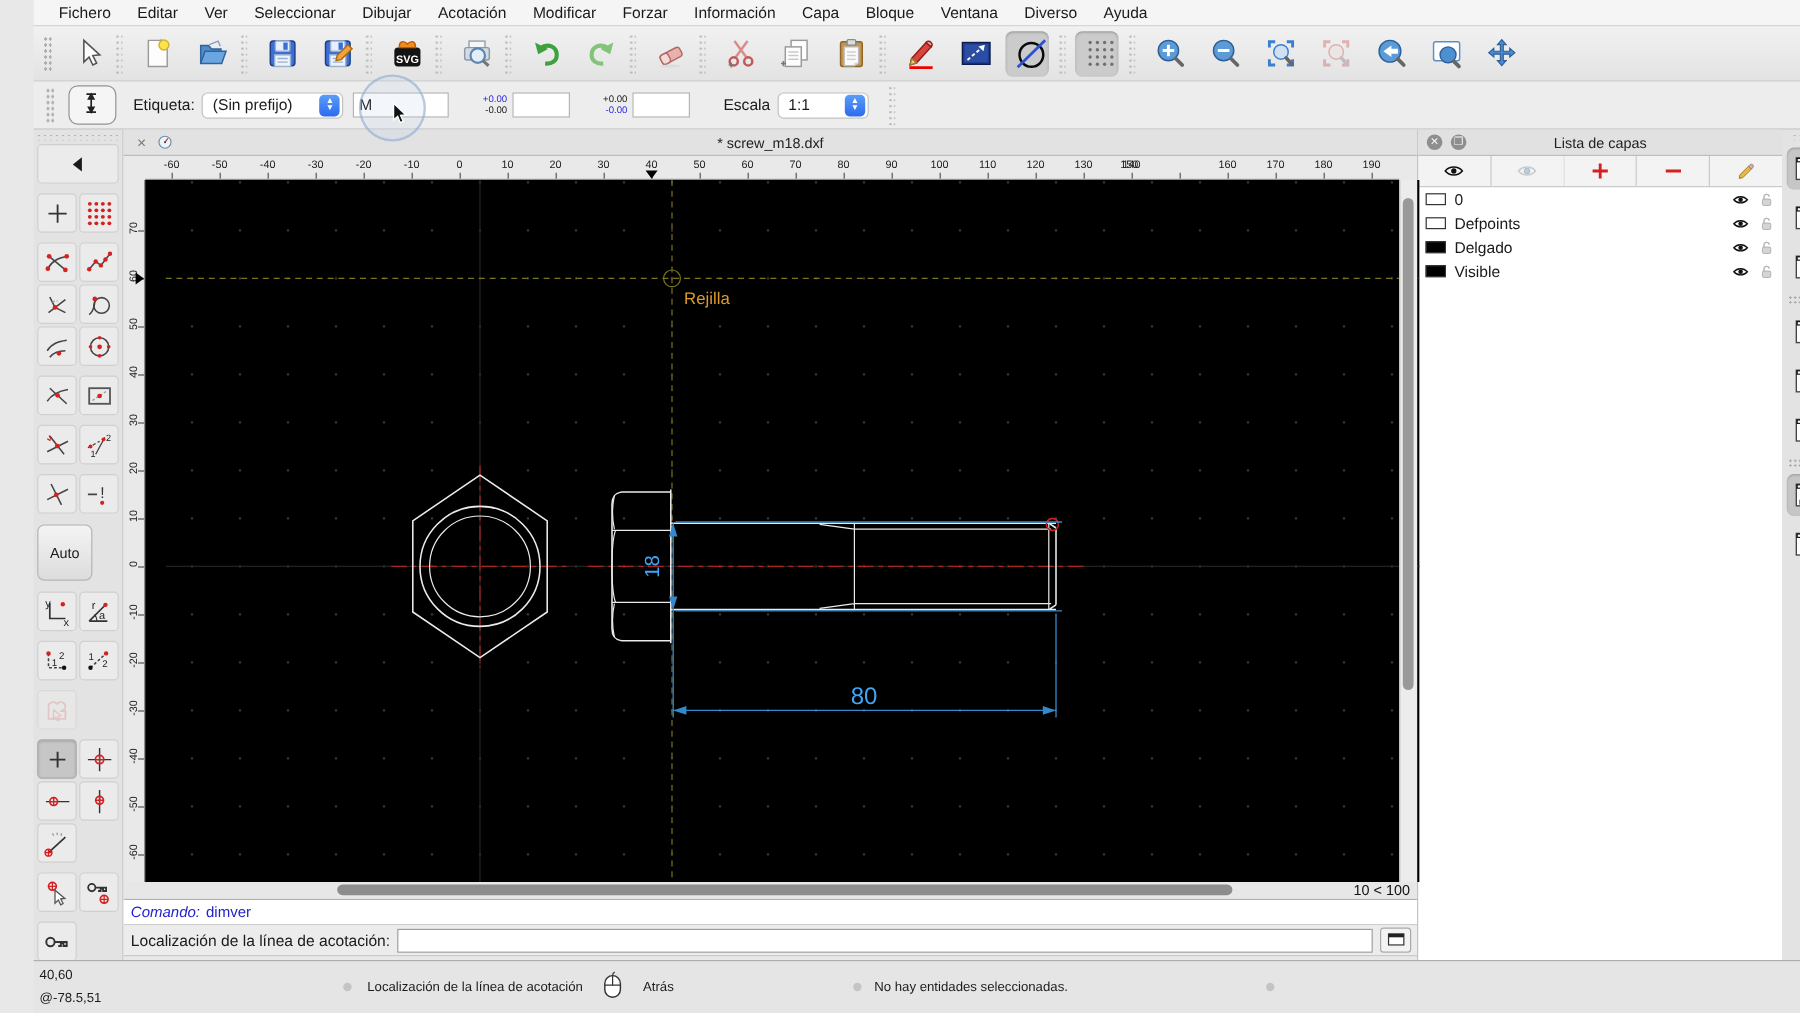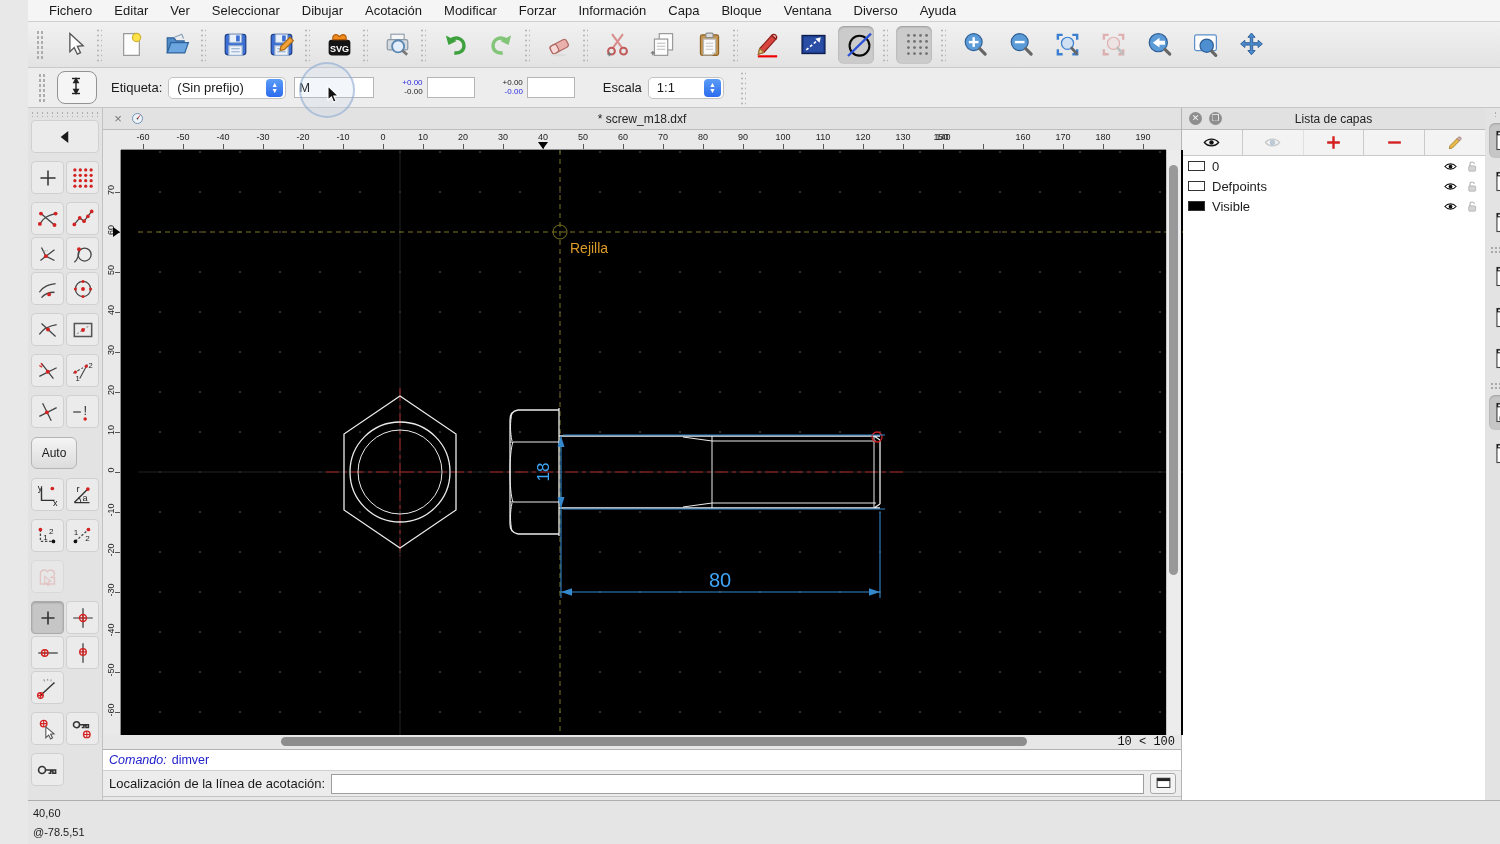--- a/index.html
+++ b/index.html
@@ -44,21 +44,21 @@
   
   .snapbar { width:75px; background:#e3e3e3; border-right:1px solid #c2c2c2; padding:3px 0 0 2px; display:flex; flex-wrap:wrap; align-content:flex-start; }
   .snap-handle { width:70px; height:6px; margin-bottom:2px; background:radial-gradient(#adadad .8px, transparent 1px); background-size:5px 4px; }
   .snap-btn { width:33px; height:33px; margin:1px; border:1px solid #d0d0d0; border-radius:4px; background:#ebebeb; display:flex; align-items:center; justify-content:center; }
   .snap-btn svg { width:26px; height:26px; }
   .snap-btn.wide { width:68px; }
   .snap-btn.pressed { background:#c6c6c6; border-color:#aaa; box-shadow:inset 0 1px 2px rgba(0,0,0,.2); }
   .snap-btn.disabled { opacity:.5; }
   .snap-gap { width:70px; height:6px; }
   .snap-spacer { width:35px; height:35px; }
-  .auto-btn { width:46px; height:32px; margin:2px 1px; border:1px solid #b5b5b5; border-radius:6px; background:linear-gradient(#f4f4f4,#dcdcdc); font-size:12px; display:flex; align-items:center; justify-content:center; }
+  .auto-btn { width:46px; height:47px; margin:2px 1px; border:1px solid #b5b5b5; border-radius:6px; background:linear-gradient(#f4f4f4,#dcdcdc); font-size:12px; display:flex; align-items:center; justify-content:center; }
   .auto-fill { width:20px; height:32px; }
 
   
   .center-col { width:1078px; display:flex; flex-direction:column; background:#e8e8e8; }
   .tabbar { height:22px; background:#e2e2e2; border-bottom:1px solid #bcbcbc; display:flex; align-items:center; font-size:12px; position:relative; flex:0 0 auto; }
   .tab-close { color:#777; font-size:13px; margin-left:8px; width:14px; text-align:center; }
   .tab-ic { margin-left:5px; display:flex; } .tab-ic svg { width:15px; height:15px; }
   .tab-title { position:absolute; left:0; right:0; text-align:center; color:#222; }
 
   .canvas-area { display:grid; grid-template-columns:18px 1045px 15px; grid-template-rows:20px 585px; flex:0 0 auto; }
@@ -68,21 +68,21 @@
   .ruler-top .tick { position:absolute; bottom:0; width:1px; height:5px; background:#555; }
   .marker-h { position:absolute; bottom:0; width:0; height:0; border-left:5px solid transparent; border-right:5px solid transparent; border-top:7px solid #000; }
   .ruler-left { position:relative; overflow:hidden; background:#e9e9e9; border-right:1px solid #8f8f8f; }
   .ruler-left .lbl { position:absolute; left:-9px; width:34px; text-align:center; font-size:9px; color:#222; transform:rotate(-90deg); white-space:nowrap; }
   .ruler-left .tick { position:absolute; right:0; width:5px; height:1px; background:#555; }
   .marker-v { position:absolute; right:0; width:0; height:0; border-top:5px solid transparent; border-bottom:5px solid transparent; border-left:7px solid #000; }
   .canvas { background:#000; position:relative;padding-left:17px; }
   .vscroll { background:#ececec; border-left:1px solid #c4c4c4; position:relative; }
   .vscroll .thumb { position:absolute; left:2px; top:15px; width:9px; height:410px; border-radius:5px; background:#999; }
 
-  .hscroll-row { height:14px; display:flex; align-items:center; background:#e7e7e7; flex:0 0 auto;font-family:Liberation Mono, monospace; }
+  .hscroll-row { height:14px; display:flex; align-items:center; background:#e7e7e7; flex:0 0 auto; }
   .hscroll-corner { width:18px; height:14px; }
   .hscroll-track { width:925px; height:14px; position:relative; }
   .hscroll-track .thumb { position:absolute; left:160px; top:2px; width:746px; height:9px; border-radius:5px; background:#8d8d8d; }
   .grid-status { flex:1; text-align:right; font-size:12px; color:#111; padding-right:6px; }
 
   .cmd-history { height:22px; background:#fff; border-top:1px solid #b2b2b2; border-bottom:1px solid #cfcfcf; font-size:12.5px; display:flex; align-items:center; padding-left:6px; color:var(--command_blue,#2222cc); flex:0 0 auto; }
   .cmd-history .lab { font-style:italic; margin-right:5px; }
   .cmd-prompt { height:26px; background:#ececec; display:flex; align-items:center; padding:0 5px 0 6px; font-size:13px; gap:6px; border-bottom:1px solid #c2c2c2; flex:0 0 auto; }
   .cmd-prompt input { flex:1; height:20px; border:1px solid #9e9e9e; background:#fff; font-family:inherit; font-size:13px; padding:0 4px; }
   .cmd-prompt .kb-btn { width:26px; height:21px; border:1px solid #aaa; background:#f3f3f3; border-radius:3px; display:flex; align-items:center; justify-content:center; }
@@ -1054,20 +1054,36 @@
             </span>
             <span class="lr-ic">
               <svg viewBox="0 0 24 24">
                 <path d="M8 11V8.5A3.5 3.5 0 0 1 15 8" fill="none" stroke="#b5b5b5" stroke-width="1.8"></path>
                 <rect x="6" y="11" width="11" height="8.5" rx="1.5" fill="#d4d4d4" stroke="#a0a0a0"></rect>
               </svg>
             </span>
           </div>
           <div class="layer-row">
             <span class="lr-swatch" style="background:#000000"></span>
+            <span class="lr-name">Delgado</span>
+            <span class="lr-ic">
+              <svg viewBox="0 0 24 24">
+                <path d="M3 12c4.5-5.5 13.5-5.5 18 0-4.5 5.5-13.5 5.5-18 0z" fill="none" stroke="#111" stroke-width="1.8"></path>
+                <circle cx="12" cy="12" r="3" fill="#111"></circle>
+              </svg>
+            </span>
+            <span class="lr-ic">
+              <svg viewBox="0 0 24 24">
+                <path d="M8 11V8.5A3.5 3.5 0 0 1 15 8" fill="none" stroke="#b5b5b5" stroke-width="1.8"></path>
+                <rect x="6" y="11" width="11" height="8.5" rx="1.5" fill="#d4d4d4" stroke="#a0a0a0"></rect>
+              </svg>
+            </span>
+          </div>
+          <div class="layer-row">
+            <span class="lr-swatch" style="background:#000000"></span>
             <span class="lr-name">Visible</span>
             <span class="lr-ic">
               <svg viewBox="0 0 24 24">
                 <path d="M3 12c4.5-5.5 13.5-5.5 18 0-4.5 5.5-13.5 5.5-18 0z" fill="none" stroke="#111" stroke-width="1.8"></path>
                 <circle cx="12" cy="12" r="3" fill="#111"></circle>
               </svg>
             </span>
             <span class="lr-ic">
               <svg viewBox="0 0 24 24">
                 <path d="M8 11V8.5A3.5 3.5 0 0 1 15 8" fill="none" stroke="#b5b5b5" stroke-width="1.8"></path>
@@ -1177,14 +1193,28 @@
           </span>
         </div>
       </div>
   </div>
 
   <div class="statusbar">
     <div class="sb-col sb-coords">
       <span>40,60</span>
       <span>@-78.5,51</span>
     </div>
+    <div class="sb-hints">
+      <span class="sb-dot" style="margin-left:5px"></span>
+      <span style="margin-left:13px">Localización de la línea de acotación</span>
+      <span class="mouse-ic" id="mouse-ic" style="margin-left:13px"><svg viewBox="0 0 24 24">
+            <rect x="5" y="4" width="13" height="18" rx="6.5" fill="#fff" stroke="#333" stroke-width="1.2"></rect>
+            <line x1="11.5" y1="4" x2="11.5" y2="12" stroke="#333"></line>
+            <line x1="5" y1="12" x2="18" y2="12" stroke="#333"></line>
+            <path d="M11.5 4c0-1.8.4-2.4 1.8-3" fill="none" stroke="#333"></path>
+          </svg></span>
+      <span style="margin-left:13px">Atrás</span>
+      <span class="sb-dot" style="margin-left:150px"></span>
+      <span style="margin-left:10px">No hay entidades seleccionadas.</span>
+      <span class="sb-dot" style="margin-left:165px"></span>
+    </div>
   </div>
 </div>
 
 </body></html>

